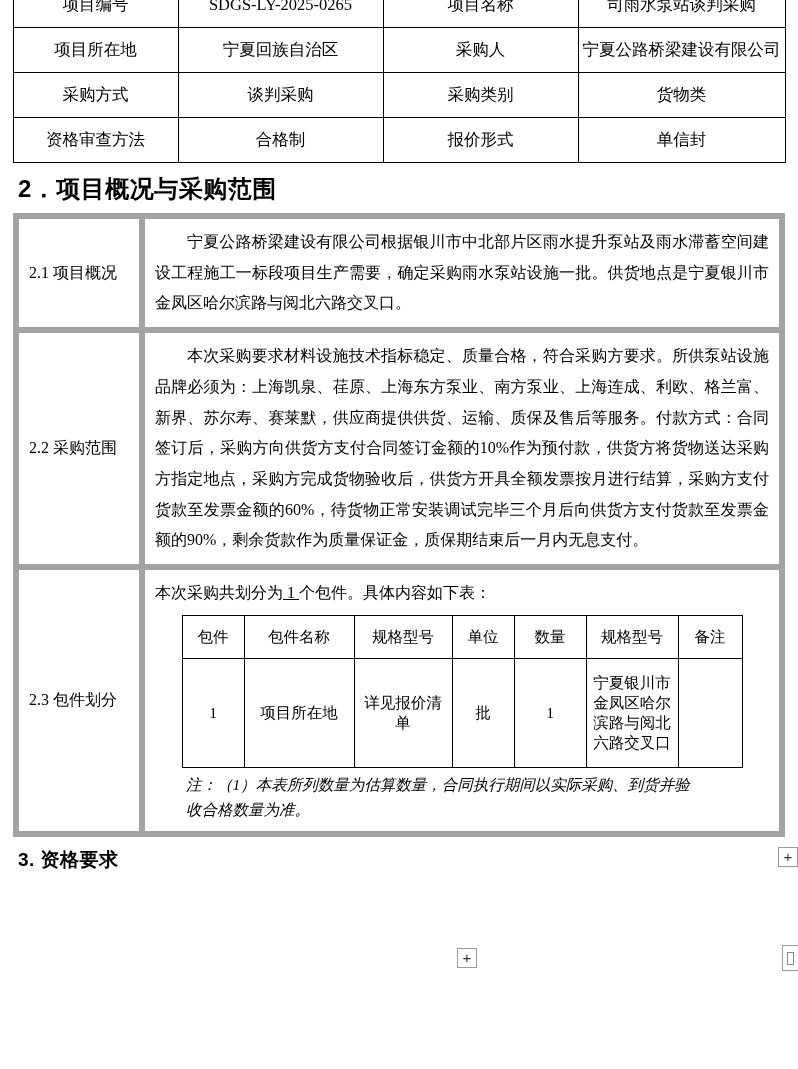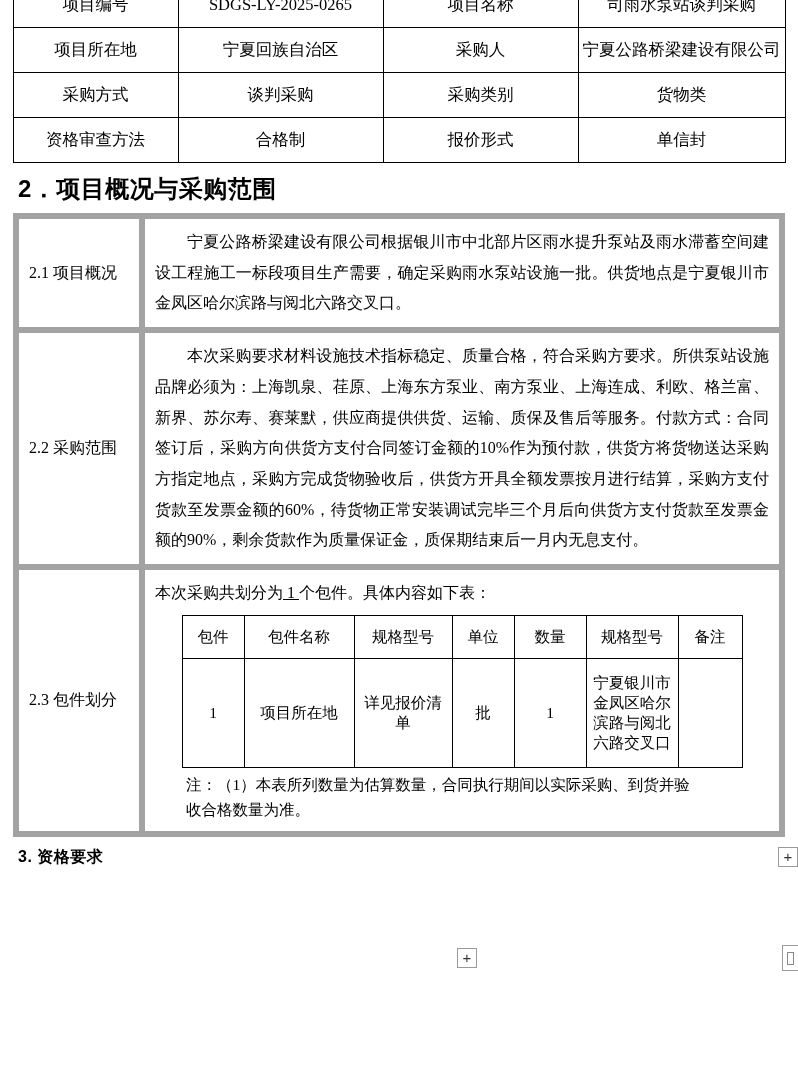--- a/index.html
+++ b/index.html
@@ -46,21 +46,21 @@
 
   
   .section-heading {
     font-size: 24px;
     font-weight: bold;
     font-family: "Liberation Sans", "DejaVu Sans", sans-serif;
     margin: 10px 0 8px 18px;
     letter-spacing: 0.5px;
   }
   .section-heading.small {
-    font-size: 16px;
+    font-size: 19px;
   }
 
   
   table.content {
     border-collapse: collapse;
     width: 772px;
     margin: 0 auto;
     table-layout: fixed;
   }
   table.content > tbody > tr > td {
@@ -113,20 +113,21 @@
   table.pkg col.p6 { width: 92px; }
   table.pkg col.p7 { width: 64px; }
   table.pkg tr.head td { height: 34px; }
   table.pkg tr.body td { height: 100px; }
 
   .pkg-note {
     font-size: 15.5px;
     line-height: 1.65;
     margin: 4px 0 0 0;
     text-indent: 2em;
+    font-style: italic;
   }
 
   
   .plus-handle {
     position: absolute;
     width: 20px;
     height: 20px;
     border: 1px solid #9a9a9a;
     background: #ffffff;
     color: #333333;

